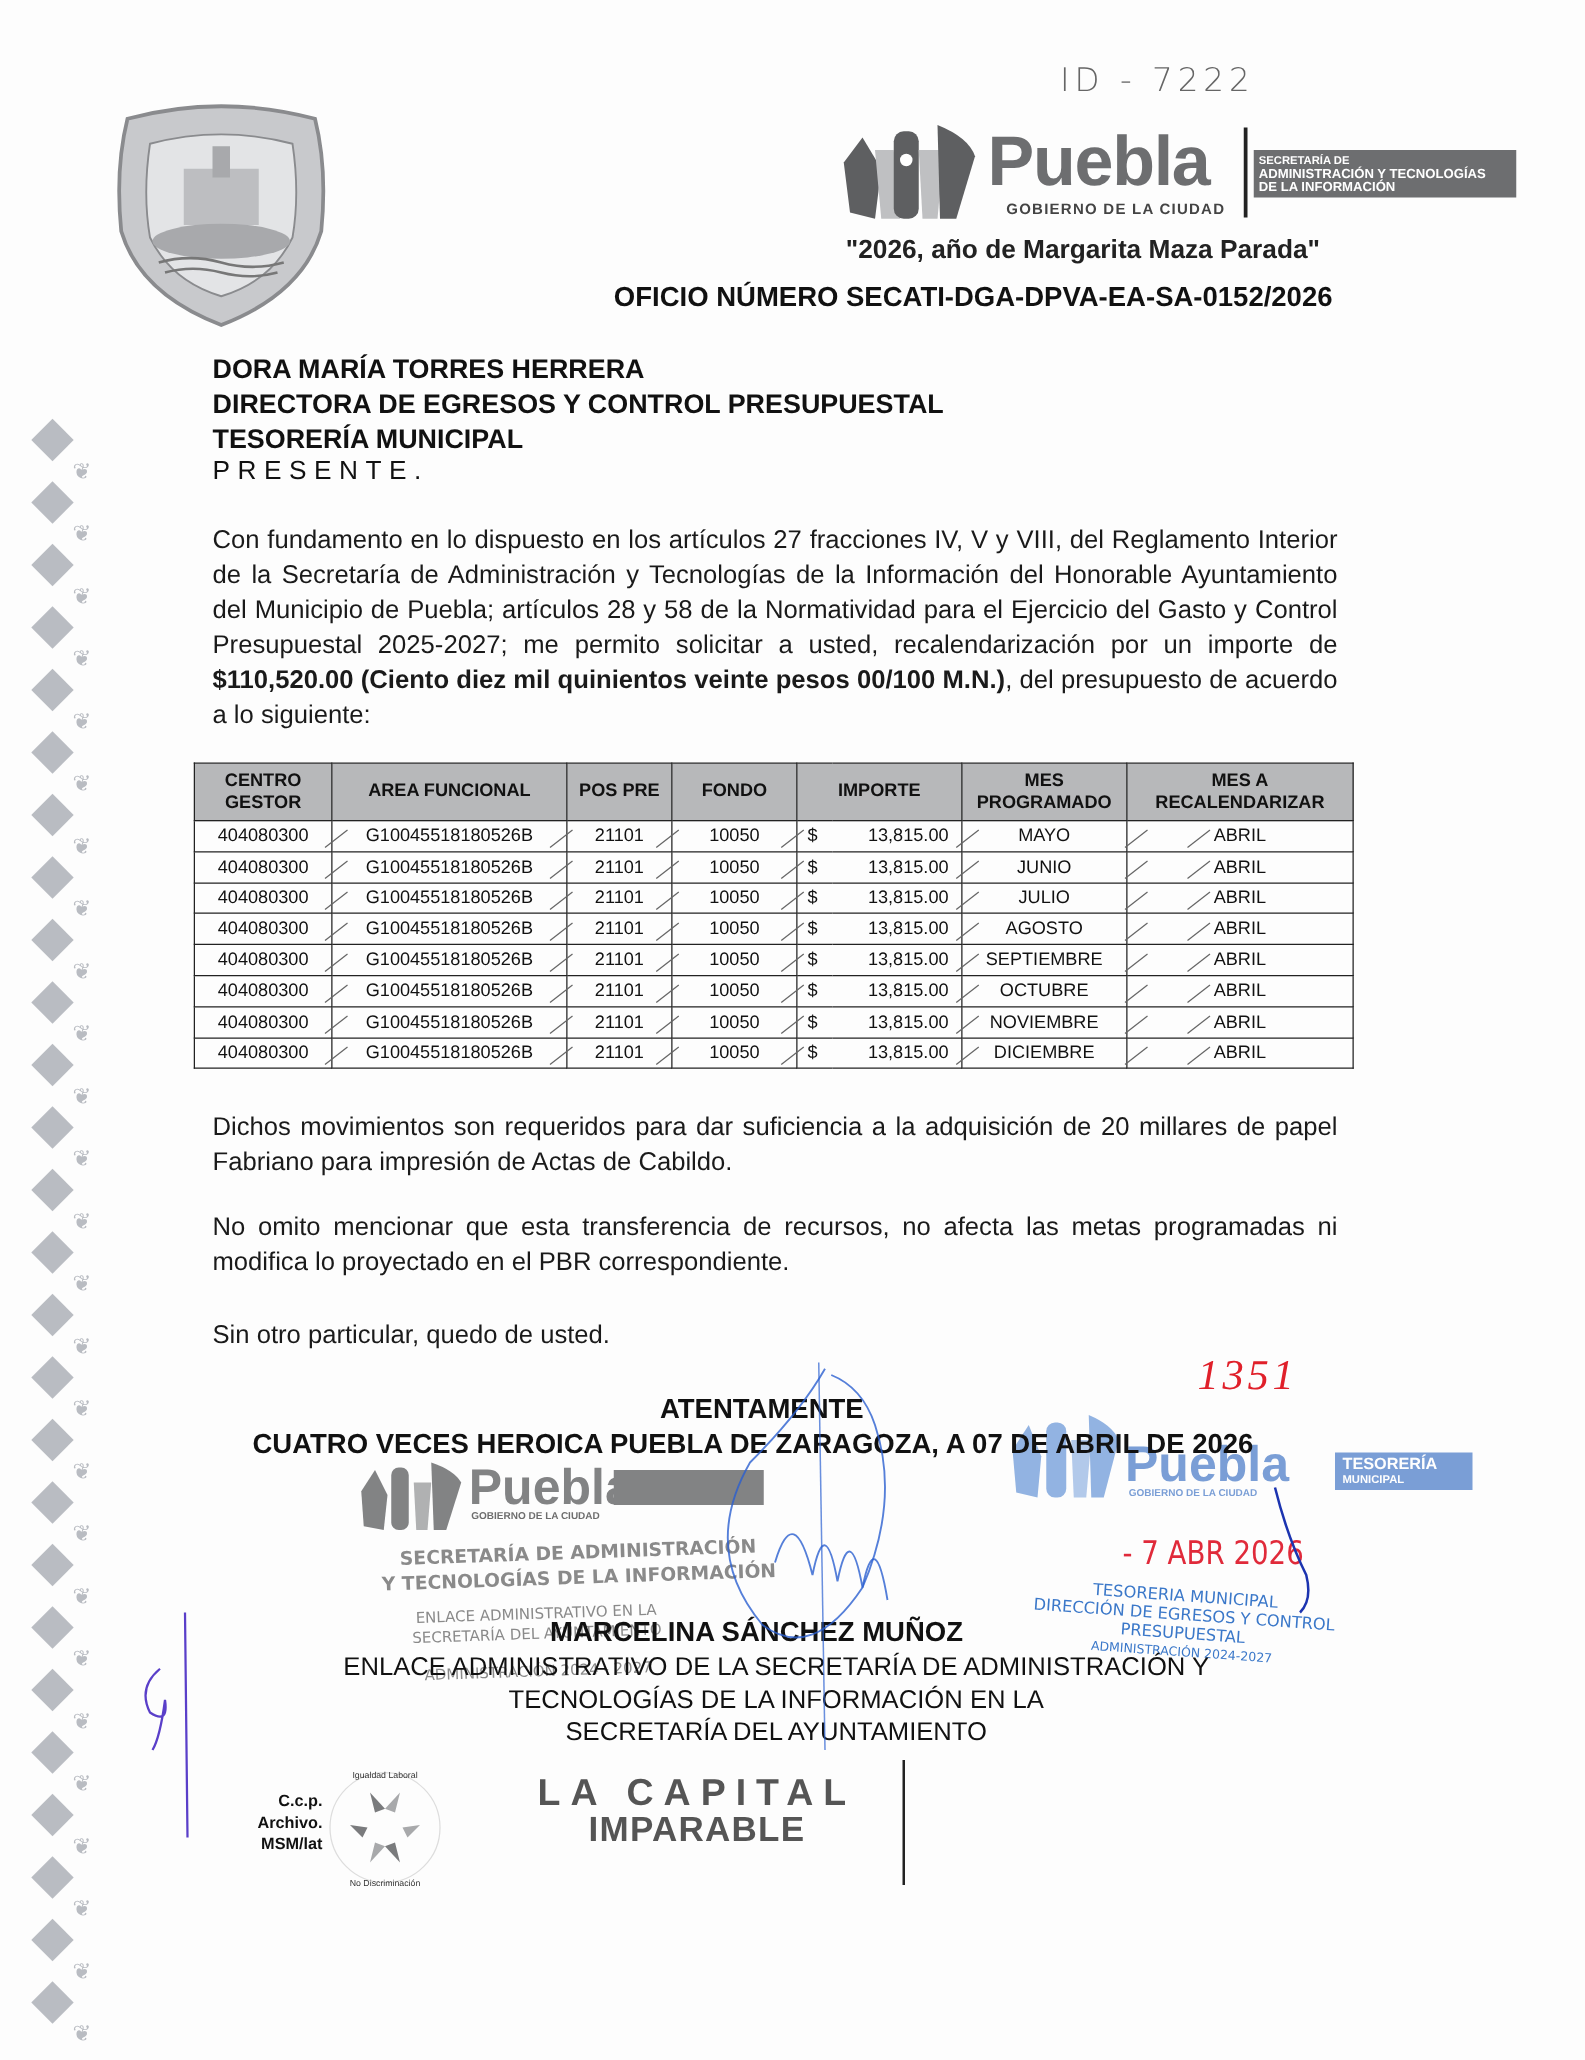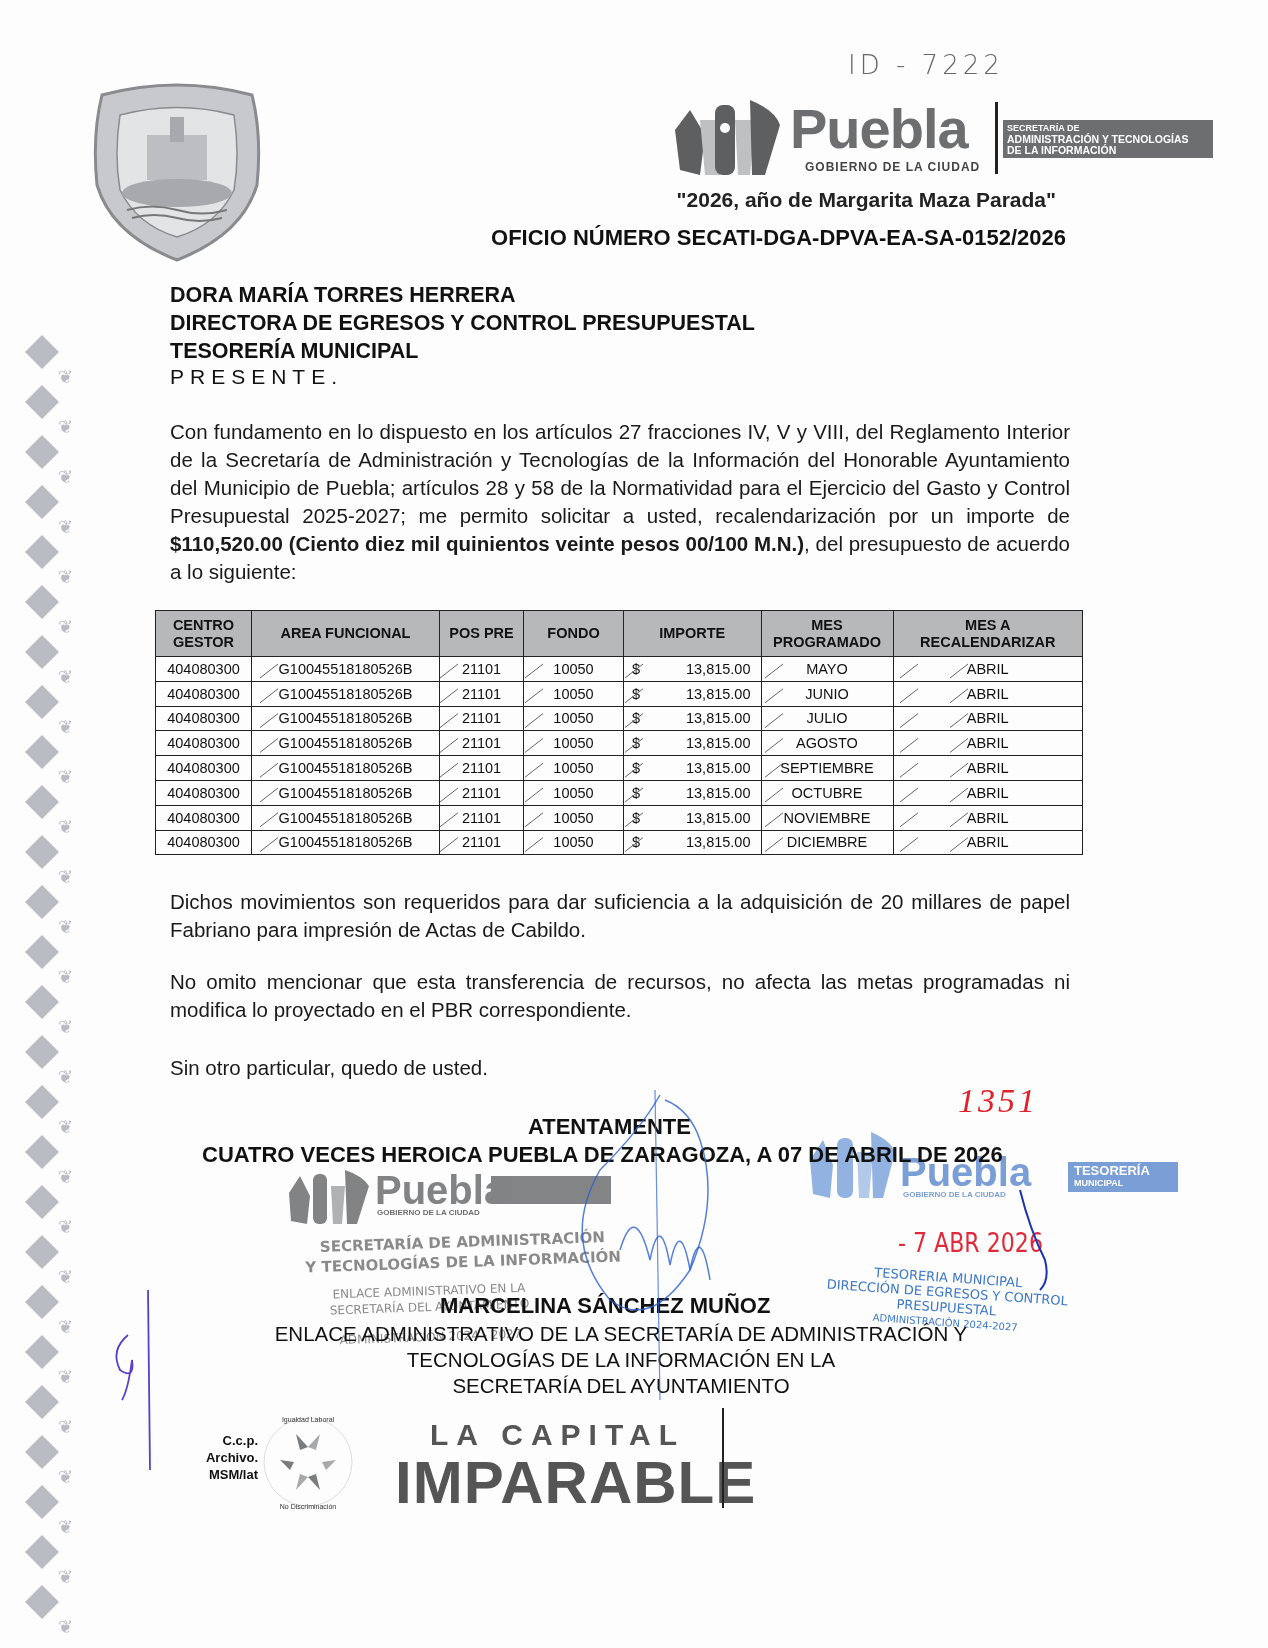--- a/index.html
+++ b/index.html
@@ -63,21 +63,21 @@
   .teso-stamp { position: absolute; left: 826px; top: 1270px; font-family: "DejaVu Sans", sans-serif; font-size: 13px; color: #3b78c9; text-align: center; line-height: 15px; transform: rotate(4deg); }
 
   .signer-name { position: absolute; left: 440px; top: 1293px; font-size: 22px; font-weight: bold; }
   .signer-title { position: absolute; left: 246px; top: 1321px; width: 750px; font-size: 20.5px; line-height: 26px; text-align: center; }
 
   .ccp { position: absolute; left: 168px; top: 1432px; font-size: 13px; font-weight: bold; line-height: 17px; text-align: right; width: 90px; }
   .ccp .initials { font-weight: bold; }
   .norma-seal { position: absolute; left: 258px; top: 1412px; width: 100px; height: 100px; }
   .capital { position: absolute; left: 395px; top: 1418px; width: 325px; }
   .capital .top { font-size: 30px; font-weight: bold; color: #555; letter-spacing: 8px; text-align: center; }
-  .capital .bottom { font-size: 60px; font-weight: bold; color: #555; text-align: center; letter-spacing: 1px; margin-top: -4px; }
+  .capital .bottom { font-size: 28px; font-weight: bold; color: #555; text-align: center; letter-spacing: 1px; margin-top: -4px; }
   .capital-bar { position: absolute; left: 722px; top: 1408px; width: 2px; height: 100px; background: #222; }
 
   svg.overlay { position: absolute; left: 0; top: 0; pointer-events: none; }
 </style>
 </head>
 <body>
 
 <div class="border-deco" id="deco">
     <div class="dia" style="top: 0px;"></div>
     <div class="leaf" style="top: 28px;">❦</div>
@@ -172,21 +172,21 @@
   <div>DIRECTORA DE EGRESOS Y CONTROL PRESUPUESTAL</div>
   <div>TESORERÍA MUNICIPAL</div>
 </div>
 <div class="presente">PRESENTE.</div>
 
 <div class="para p1"><span>Con fundamento en lo dispuesto en los artículos 27 fracciones IV, V y VIII, del Reglamento Interior de la Secretaría de Administración y Tecnologías de la Información del Honorable Ayuntamiento del Municipio de Puebla; artículos 28 y 58 de la Normatividad para el Ejercicio del Gasto y Control Presupuestal 2025-2027; me permito solicitar a usted, recalendarización por un importe de </span><span class="bold">$110,520.00 (Ciento diez mil quinientos veinte pesos 00/100 M.N.)</span><span>, del presupuesto de acuerdo a lo siguiente:</span></div>
 
 <table class="budget">
   <thead>
     <tr>
-      <th style="width:96px">CENTRO GESTOR</th>
+      <th style="width:110px">CENTRO GESTOR</th>
       <th style="width:188px">AREA FUNCIONAL</th>
       <th style="width:84px">POS PRE</th>
       <th style="width:100px">FONDO</th>
       <th colspan="2" style="width:140px">IMPORTE</th>
       <th style="width:132px">MES PROGRAMADO</th>
       <th>MES A RECALENDARIZAR</th>
     </tr>
   </thead>
   <tbody id="tbody">
       <tr>

